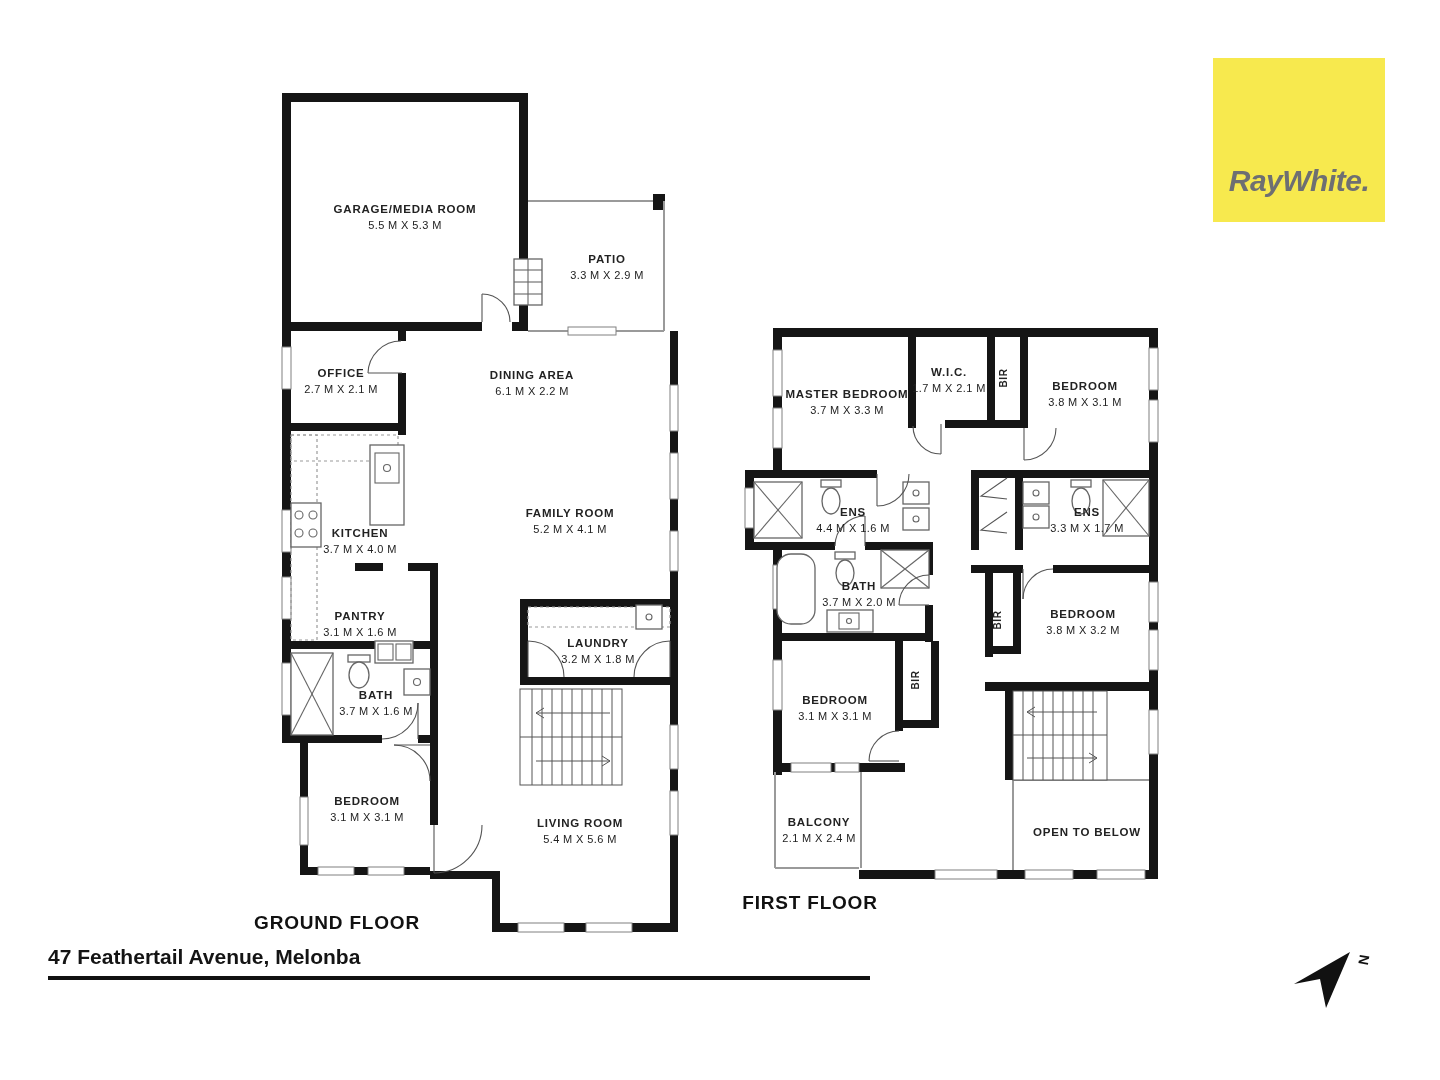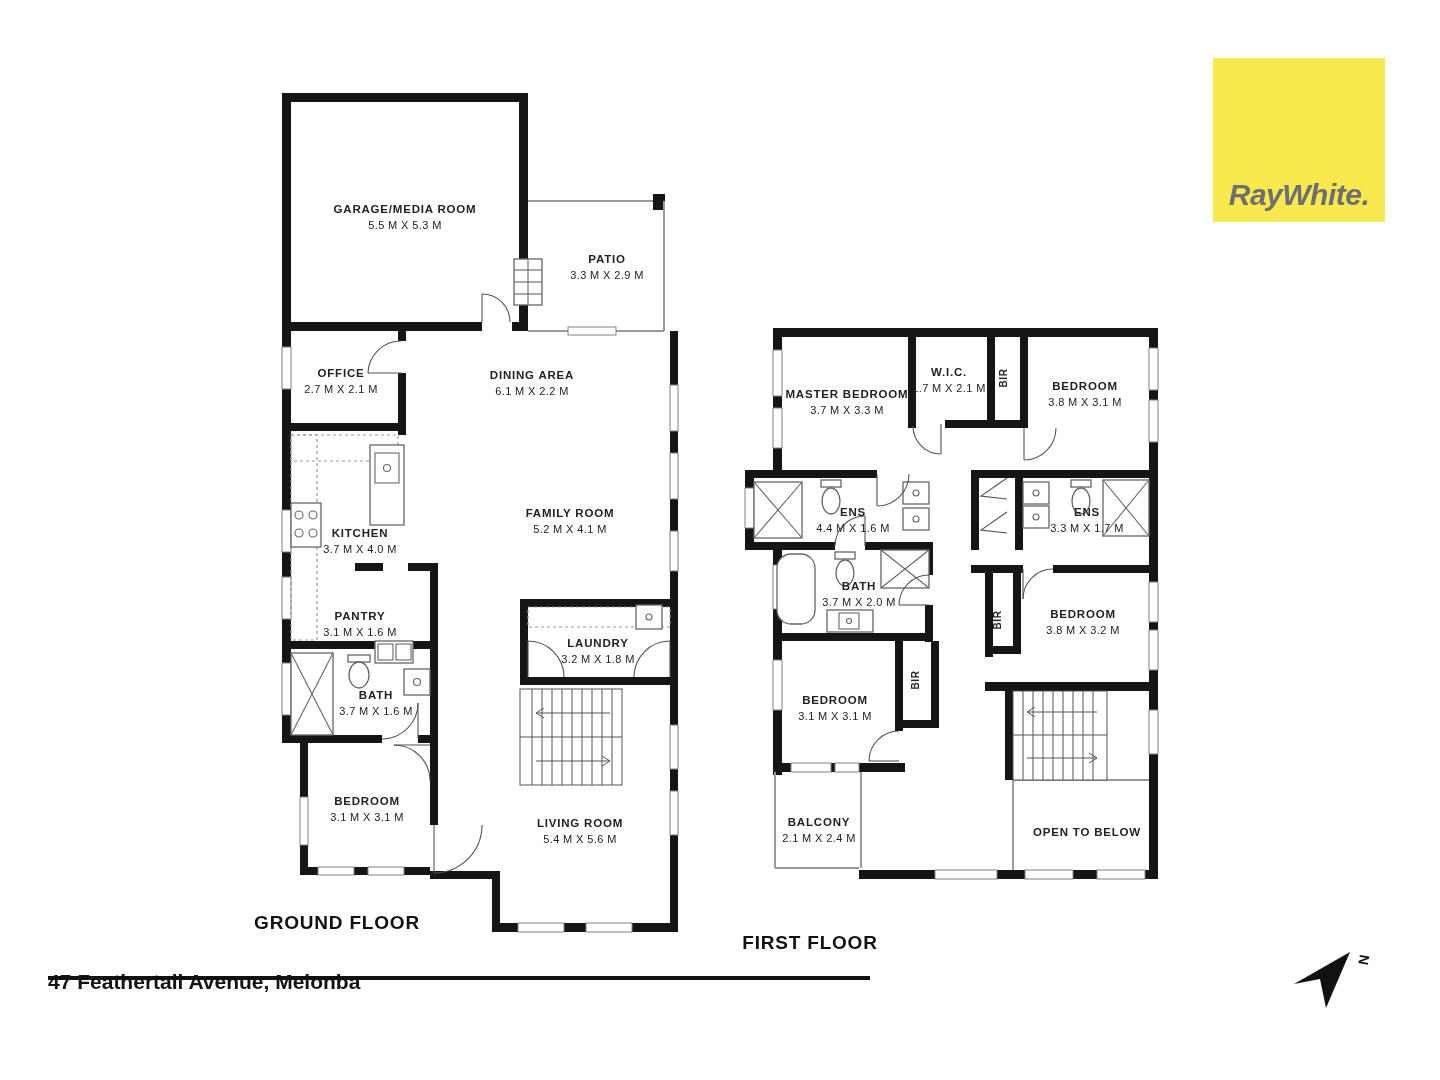--- a/index.html
+++ b/index.html
@@ -16,21 +16,21 @@
   .fixl{stroke:#666;stroke-width:1.1;fill:none;}
   .door{stroke:#555;stroke-width:1.1;fill:none;}
   .win{fill:#fff;stroke:#808080;stroke-width:1;}
   .dash{stroke:#9a9a9a;stroke-width:1.2;fill:none;stroke-dasharray:3 3;}
   .stair{stroke:#555;stroke-width:1;fill:none;}
   .floor-label{font-size:19px;letter-spacing:.8px;color:#111;font-weight:700;text-align:center;width:200px;}
   #address{font-size:21px;font-weight:700;color:#141414;}
   #divider{background:#111;}
   .disc{font-size:16.5px;color:#111;line-height:1.55;}
   #logo{display:flex;align-items:flex-end;justify-content:center;}
-  #logo span{font-size:30px;font-weight:800;font-style:italic;letter-spacing:-.5px;padding-bottom:10px;}
+  #logo span{font-size:30px;font-weight:800;font-style:italic;letter-spacing:-.5px;padding-bottom:24px;}
 </style>
 </head>
 <body>
 
 <div id="page">
 
   <svg class="abs" style="left:270px;top:85px" width="420" height="860" viewBox="0 0 420 860">
 
     <g class="wall">
       <rect x="12" y="8" width="246" height="9"></rect>
@@ -353,27 +353,27 @@
       <text class="rn" x="100" y="384">BEDROOM</text>
       <text class="rd" x="100" y="400">3.1 M X 3.1 M</text>
       <text class="bir" x="184" y="360" transform="rotate(-90 184 360)">BIR</text>
       <text class="rn" x="84" y="506">BALCONY</text>
       <text class="rd" x="84" y="522">2.1 M X 2.4 M</text>
       <text class="rn" x="352" y="516">OPEN TO BELOW</text>
     </g>
   </svg>
 
   <div class="abs floor-label" style="left:237px;top:912px">GROUND FLOOR</div>
-  <div class="abs floor-label" style="left:710px;top:932px">FIRST FLOOR</div>
+  <div class="abs floor-label" style="left:710px;top:892px">FIRST FLOOR</div>
 
   <div id="logo" class="abs" style="left: 1213px; top: 58px; width: 172px; height: 164px; background: rgb(247, 233, 78);" aria-label="RayWhite.">
     <span style="color: rgb(110, 111, 114);">RayWhite.</span>
   </div>
 
-  <div id="address" class="abs" style="left:48px;top:970px">47 Feathertail Avenue, Melonba</div>
+  <div id="address" class="abs" style="left:48px;top:945px">47 Feathertail Avenue, Melonba</div>
   <div id="divider" class="abs" style="left:48px;top:976px;width:822px;height:4px"></div>
   <div class="abs disc" style="left:48px;top:985px;width:820px">
   </div>
 
   <svg class="abs" style="left:1288px;top:938px" width="90" height="80" viewBox="0 0 90 80">
     <polygon points="62,14 6,46 32,41 38,70" fill="#111"></polygon>
     <text x="72" y="16" transform="rotate(100 72 16)" font-size="14" font-weight="700" fill="#111">N</text>
   </svg>
 
 </div>

